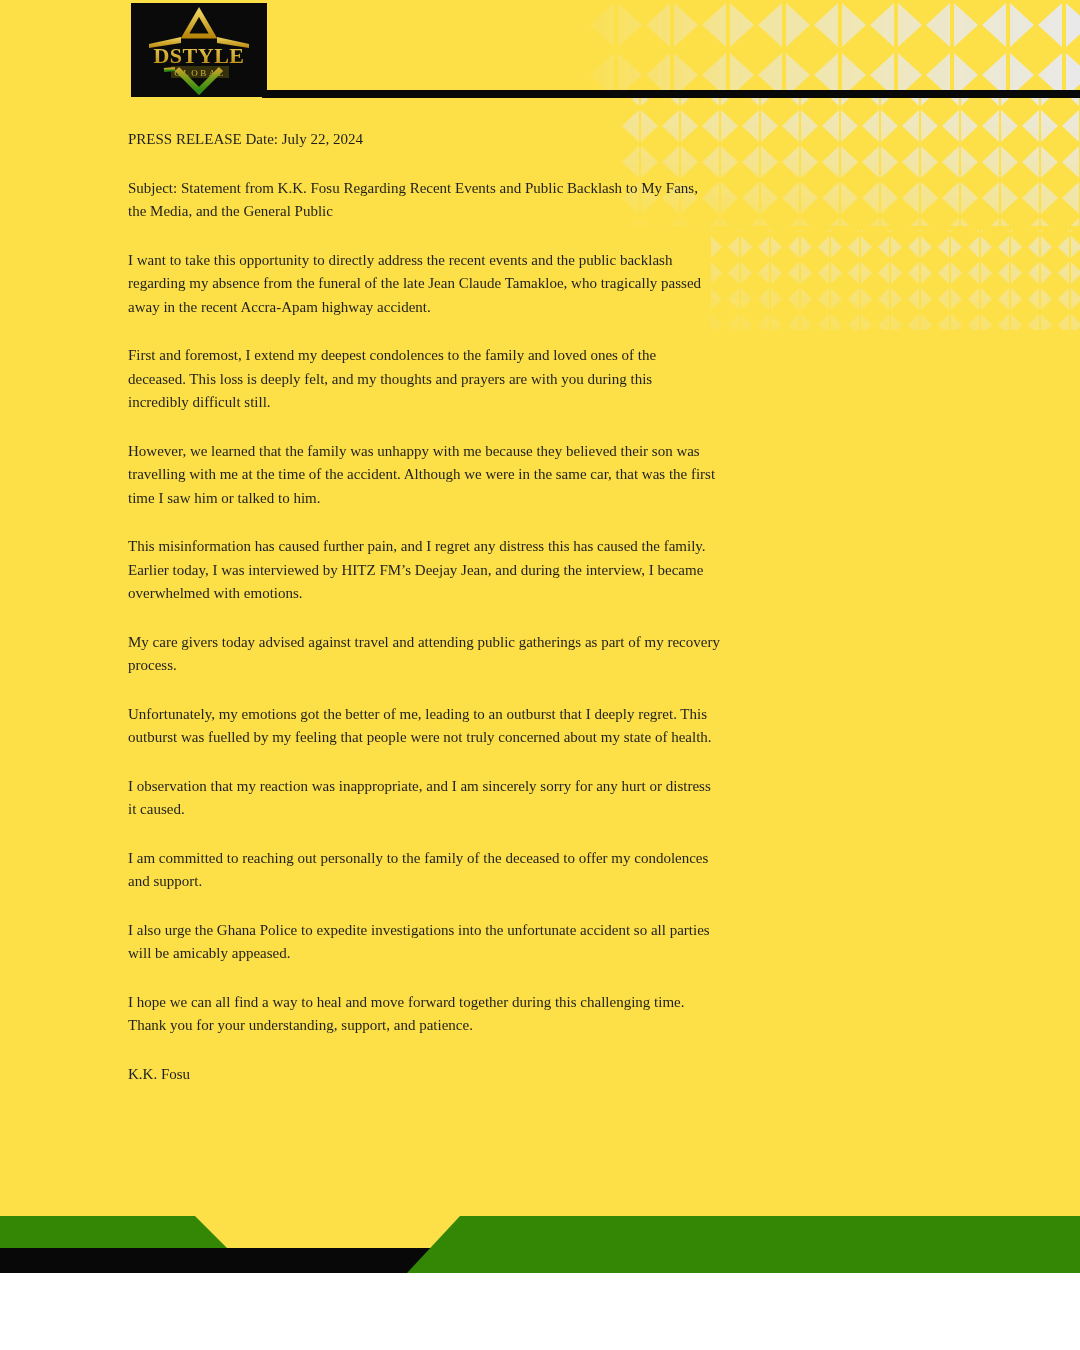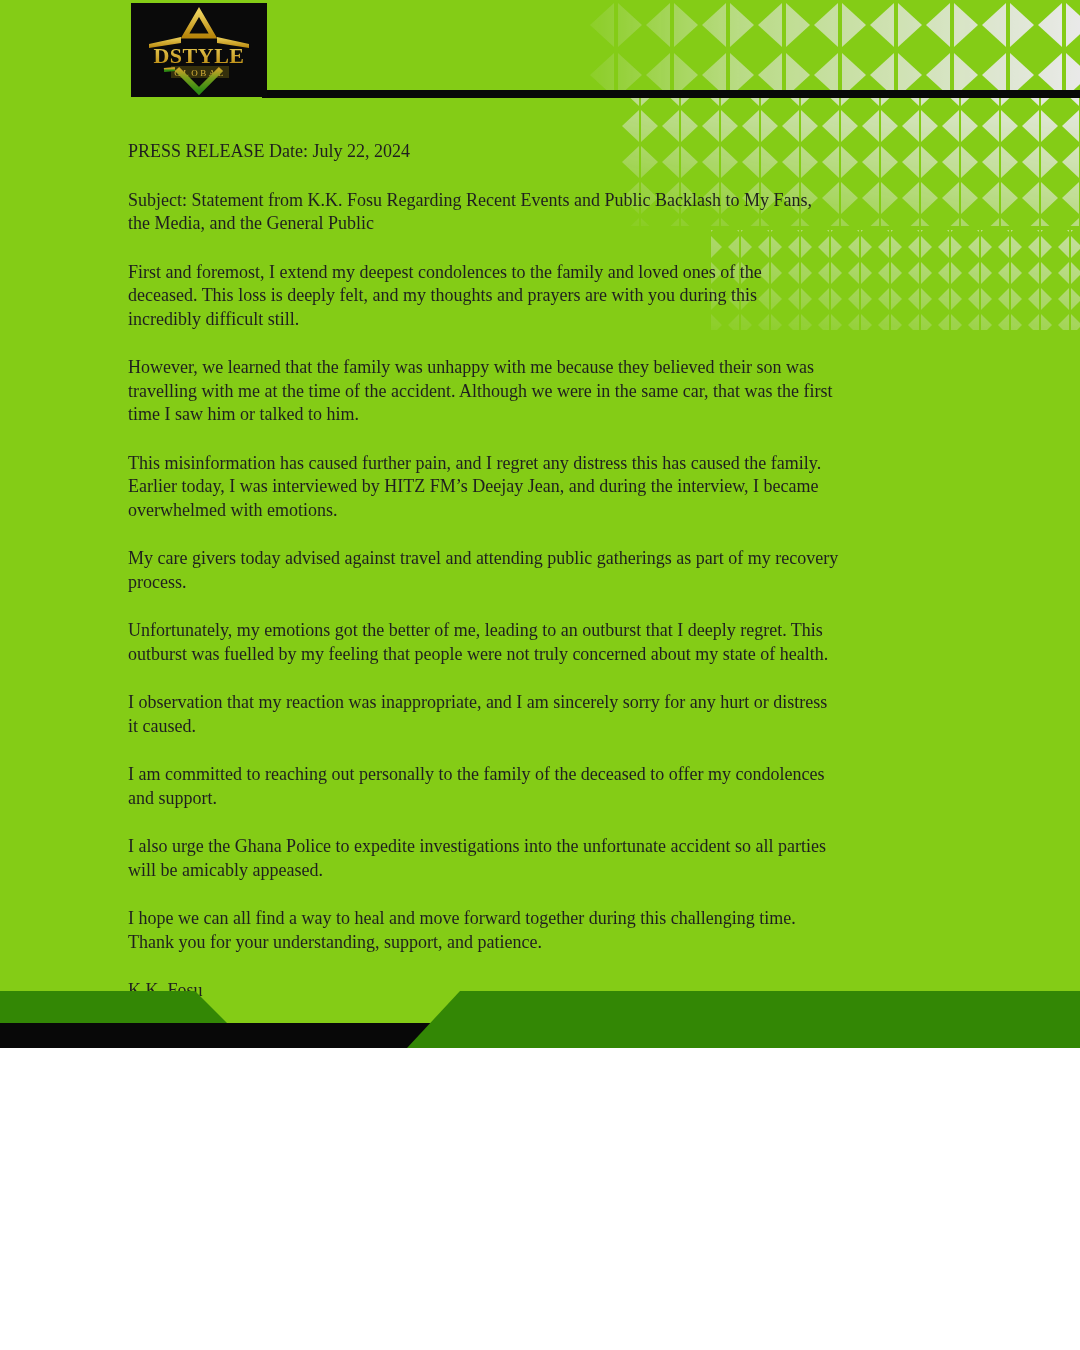--- a/index.html
+++ b/index.html
@@ -1,20 +1,20 @@
 <!DOCTYPE html>
 <html style="--accent-green: #338705; --footer-black: #080808; --brand-gold: #d2a62c; --pattern-gray: #e9e9e9; --text-color: #1f1f1f; --logo-bg: #0a0a0a;"><head>
 <meta charset="utf-8">
 <style>
   html, body { margin: 0; padding: 0; background: #ffffff; }
   .page {
     position: relative;
     width: 1080px;
-    height: 1048px;
-    background: #84cc16;
+    height: 1273px;
+    background: #fde047;
     overflow: hidden;
     font-family: "Liberation Serif", "DejaVu Serif", serif;
   }
 
   
   .pattern {
     position: absolute;
     top: 0;
     right: 0;
     pointer-events: none;
@@ -35,24 +35,24 @@
     left: 262px;
     right: 0;
     height: 8px;
     background: var(--footer-black, #080808);
   }
 
   
   .doc {
     position: absolute;
     left: 128px;
-    top: 140px;
+    top: 128px;
     width: 845px;
     color: var(--text-color, #1f1f1f);
-    font-size: 18px;
+    font-size: 15px;
     line-height: 23.5px;
   }
   .doc p {
     margin: 0 0 25px 0;
     white-space: pre-line;
   }
 
   
   .footer-shapes {
     position: absolute;
@@ -138,20 +138,23 @@
     <g>
       <line x1="33" y1="67" x2="44" y2="66" stroke="url(#vGrad)" stroke-width="4"></line>
       <polyline points="46,66 68,88 90,66" fill="none" stroke="url(#vGrad)" stroke-width="6" stroke-linejoin="miter"></polyline>
     </g>
   </svg>
 
   <div class="doc">
     <p>PRESS RELEASE Date: July 22, 2024</p>
     <p>Subject: Statement from K.K. Fosu Regarding Recent Events and Public Backlash to My Fans,
 the Media, and the General Public</p>
+    <p>I want to take this opportunity to directly address the recent events and the public backlash
+regarding my absence from the funeral of the late Jean Claude Tamakloe, who tragically passed
+away in the recent Accra-Apam highway accident.</p>
     <p>First and foremost, I extend my deepest condolences to the family and loved ones of the
 deceased. This loss is deeply felt, and my thoughts and prayers are with you during this
 incredibly difficult still.</p>
     <p>However, we learned that the family was unhappy with me because they believed their son was
 travelling with me at the time of the accident. Although we were in the same car, that was the first
 time I saw him or talked to him.</p>
     <p>This misinformation has caused further pain, and I regret any distress this has caused the family.
 Earlier today, I was interviewed by HITZ FM’s Deejay Jean, and during the interview, I became
 overwhelmed with emotions.</p>
     <p>My care givers today advised against travel and attending public gatherings as part of my recovery

